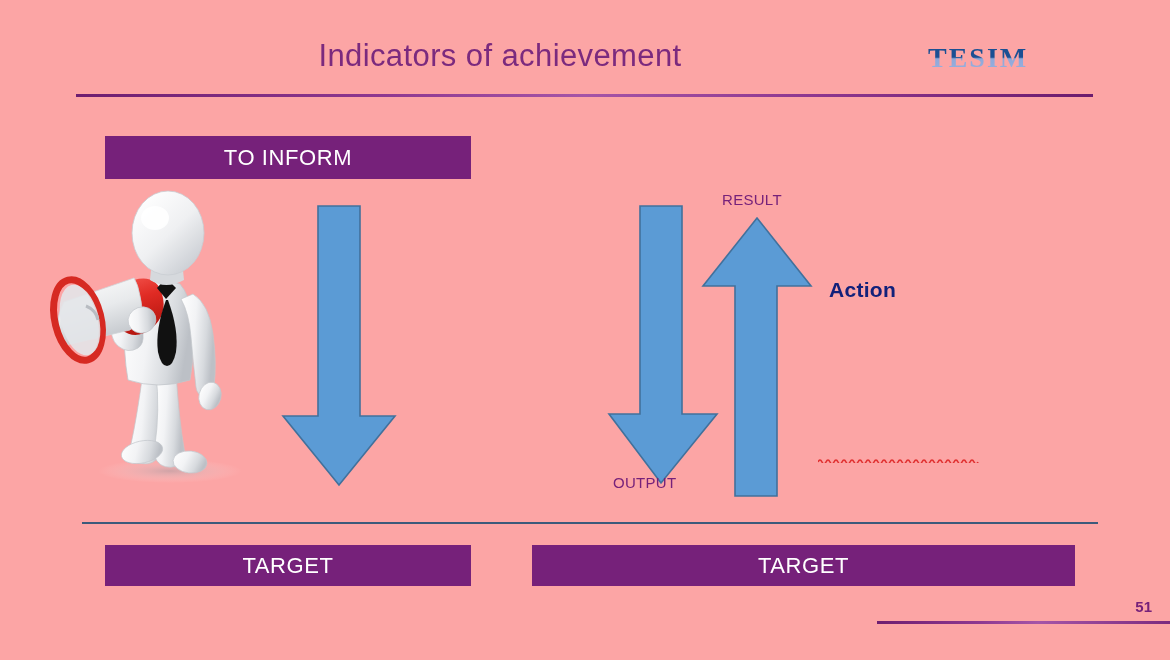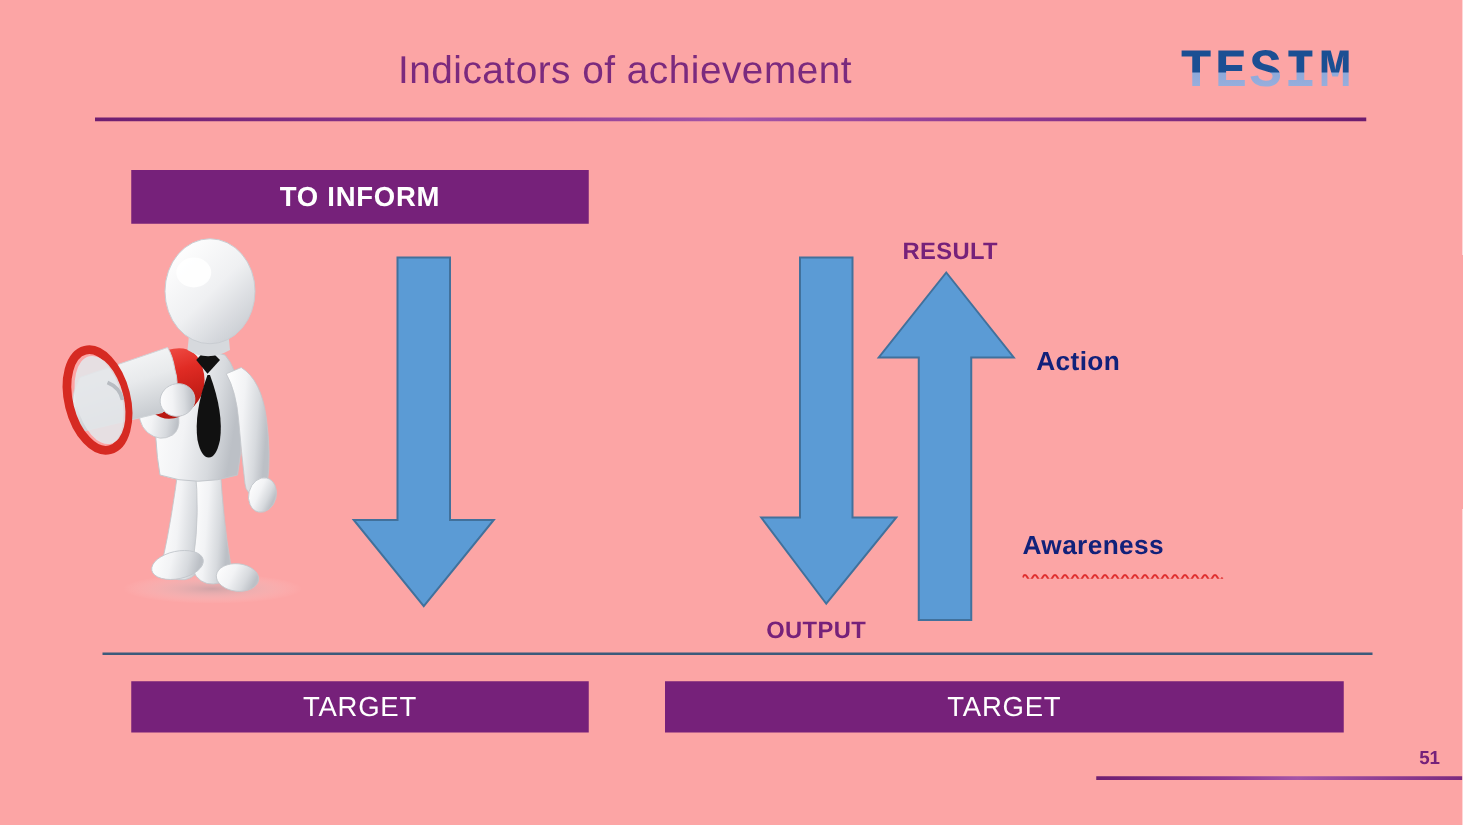--- a/index.html
+++ b/index.html
@@ -43,46 +43,46 @@
   }
 
   
   #tesim-logo {
     position: absolute;
     left: 928px;
     top: 38px;
     width: 155px;
     height: 40px;
     font-weight: bold;
-    font-size: 43px;
+    font-size: 28px;
     letter-spacing: 2px;
     line-height: 40px;
-    text-align: right;
-    font-family: Liberation Mono, monospace;
+    text-align: left;
+    font-family: Liberation Serif, serif;
     background: linear-gradient(to bottom, #1B4F93 0%, #1B4F93 48%, #8FA9DA 52%, #9DB2DE 100%);
     -webkit-background-clip: text;
     background-clip: text;
     color: transparent;
     -webkit-text-fill-color: transparent;
   }
 
   
   .banner {
     position: absolute;
     background: #76217A;
     color: #ffffff;
     display: flex;
     align-items: center;
     justify-content: center;
     font-size: 22px;
     font-weight: 400;
     letter-spacing: 0.6px;
     font-family: "Liberation Sans", sans-serif;
   }
-  #banner-inform      { left: 105px; top: 136px; width: 366px; height: 43px; font-weight: bold; }
+  #banner-inform      { left: 105px; top: 136px; width: 366px; height: 43px; }
   #banner-communicate { left: 532px; top: 136px; width: 543px; height: 43px; }
   #banner-target-left { left: 105px; top: 545px; width: 366px; height: 41px; }
   #banner-target-right{ left: 532px; top: 545px; width: 543px; height: 41px; }
 
   
   #mid-rule {
     position: absolute;
     left: 82px;
     top: 522px;
     width: 1016px;
@@ -93,27 +93,27 @@
   
   .arrow-svg { position: absolute; display: block; }
   #arrow-inform   { left: 281px; top: 204px; }
   #arrow-output   { left: 607px; top: 204px; }
   #arrow-result   { left: 701px; top: 216px; }
 
   
   .step-label {
     position: absolute;
     color: #76217A;
-    font-weight: bold;
-    font-size: 19px;
+    font-weight: normal;
+    font-size: 15px;
     letter-spacing: 0.3px;
     font-family: "Liberation Sans", sans-serif;
   }
   #label-result { left: 722px; top: 191px; }
-  #label-output { left: 613px; top: 474px; margin-top: 20px; }
+  #label-output { left: 613px; top: 474px; }
 
   
   .outcome {
     position: absolute;
     color: #11217A;
     font-weight: bold;
     font-size: 21px;
     letter-spacing: 0.3px;
     font-family: "Liberation Sans", sans-serif;
   }
@@ -240,21 +240,20 @@
   </svg>
 
   <svg class="arrow-svg" id="arrow-result" width="112" height="282" viewBox="0 0 112 282">
     <polygon points="56,2 110,70 76,70 76,280 34,280 34,70 2,70" fill="#5B9BD5" stroke="#41719C" stroke-width="1.6"></polygon>
   </svg>
 
   <div class="step-label" id="label-result">RESULT</div>
   <div class="step-label" id="label-output">OUTPUT</div>
 
   <div class="outcome" id="outcome-action">Action</div>
-  <div class="outcome" id="outcome-awareness">Awareness</div>
   <svg id="awareness-squiggle" viewBox="0 0 162 5" preserveAspectRatio="none">
     <path d="M0 4 Q2 0 4 4 T8 4 T12 4 T16 4 T20 4 T24 4 T28 4 T32 4 T36 4 T40 4 T44 4 T48 4 T52 4 T56 4 T60 4 T64 4 T68 4 T72 4 T76 4 T80 4 T84 4 T88 4 T92 4 T96 4 T100 4 T104 4 T108 4 T112 4 T116 4 T120 4 T124 4 T128 4 T132 4 T136 4 T140 4 T144 4 T148 4 T152 4 T156 4 T160 4" fill="none" stroke="#E03030" stroke-width="1.6"></path>
   </svg>
 
   <div id="mid-rule"></div>
 
   <div class="banner" id="banner-target-left">TARGET</div>
   <div class="banner" id="banner-target-right">TARGET</div>
 
   <div id="page-number">51</div>

